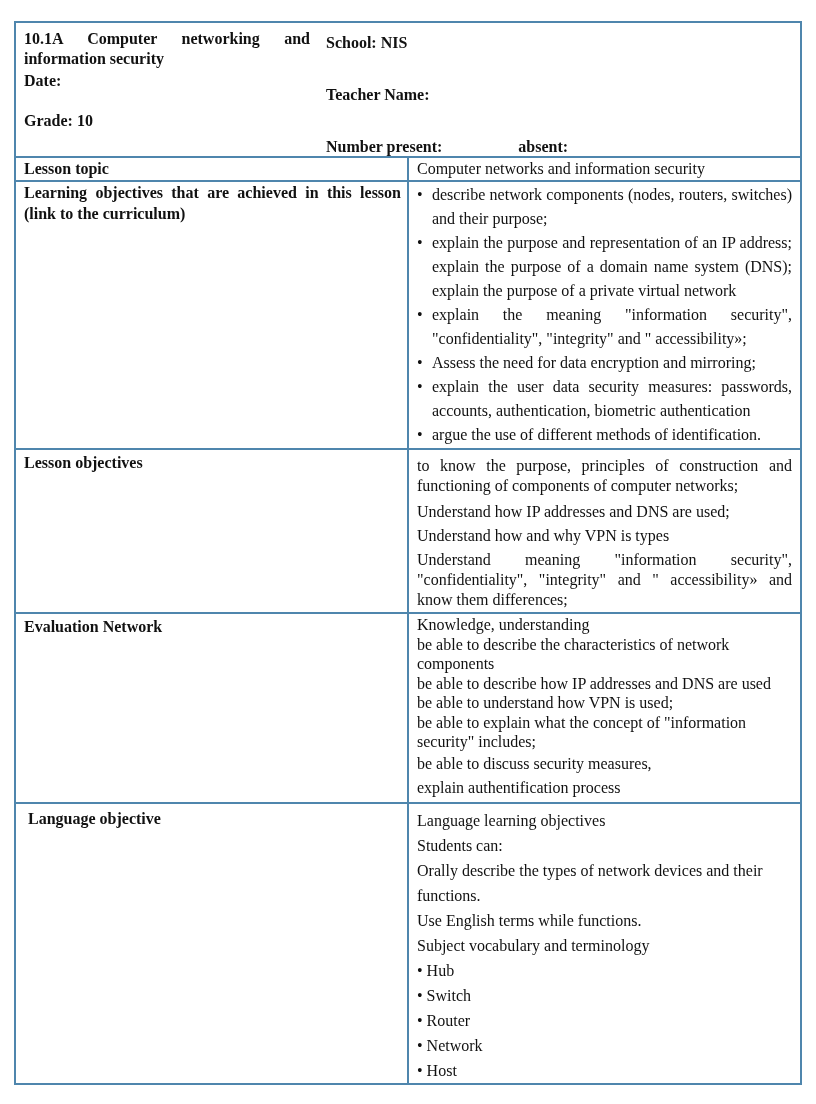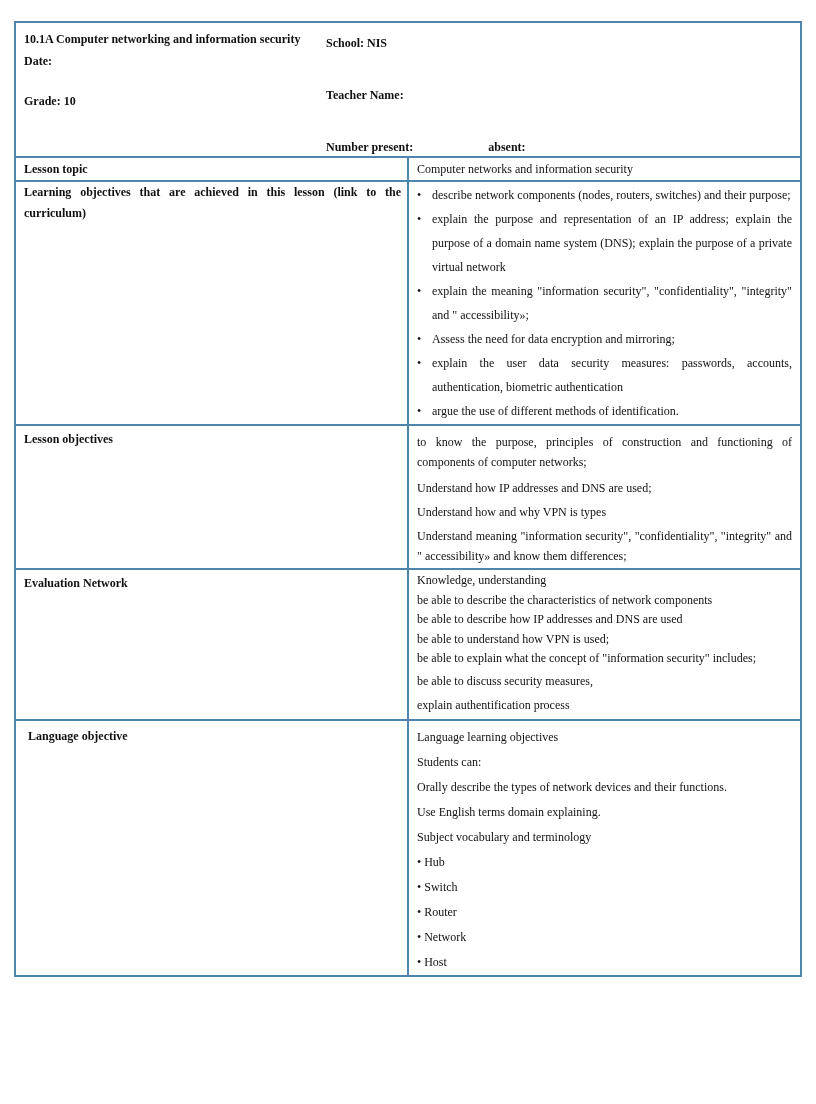--- a/index.html
+++ b/index.html
@@ -1,20 +1,20 @@
 <!DOCTYPE html>
 <html><head>
 <meta charset="utf-8">
 <style>
   html, body { margin: 0; padding: 0; background: #ffffff; }
   body { width: 816px; height: 1104px; position: relative; overflow: hidden;
          font-family: "Liberation Serif", "DejaVu Serif", serif; color: #111; }
   .sheet { position: absolute; left: 14px; top: 21px; width: 788px; }
   table { border-collapse: collapse; width: 788px; table-layout: fixed; }
-  td { border: 2px solid #4f86ad; vertical-align: top; padding: 0; font-size: 12px; line-height: 24px; }
+  td { border: 2px solid #4f86ad; vertical-align: top; padding: 0; font-size: 16px; line-height: 24px; }
   .hdr { padding: 5px 8px 6px 8px; height: 122px; position: relative; }
   .hdr-left { position: absolute; left: 8px; top: 6px; width: 286px; }
   .hdr-right { position: absolute; left: 310px; top: 6px; }
   .b { font-weight: bold; }
   .just { text-align: justify; text-align-last: left; }
   .c1 { width: 243px; padding: 0 6px 0 8px; }
   .c2 { padding: 0 8px 0 8px; }
   .row-topic .c1, .row-topic .c2 { padding-top: 0; padding-bottom: 0; line-height: 22px; }
   ul.bul { list-style: none; margin: 0; padding: 0; }
   ul.bul li { position: relative; padding-left: 15px; text-align: justify; line-height: 24px; }
@@ -89,21 +89,21 @@
       <div class="line">explain authentification process</div>
     </td>
   </tr>
 
   <tr>
     <td class="c1 b" style="padding-top:3px; padding-left:12px;">Language objective</td>
     <td class="c2" style="padding-top:4px; padding-bottom:0;">
       <div class="line" style="line-height:25px;">Language learning objectives</div>
       <div class="line" style="line-height:25px;">Students can:</div>
       <div class="line" style="line-height:25px;">Orally describe the types of network devices and their functions.</div>
-      <div class="line" style="line-height:25px;">Use English terms domain explaining.</div>
+      <div class="line" style="line-height:25px;">Use English terms while functions.</div>
       <div class="line" style="line-height:25px;">Subject vocabulary and terminology</div>
       <div class="line" style="line-height:25px;"><span>•</span> <span>Hub</span></div>
       <div class="line" style="line-height:25px;"><span>•</span> <span>Switch</span></div>
       <div class="line" style="line-height:25px;"><span>•</span> <span>Router</span></div>
       <div class="line" style="line-height:25px;"><span>•</span> <span>Network</span></div>
       <div class="line" style="line-height:25px;"><span>•</span> <span>Host</span></div>
 
     </td>
   </tr>
 </tbody>

